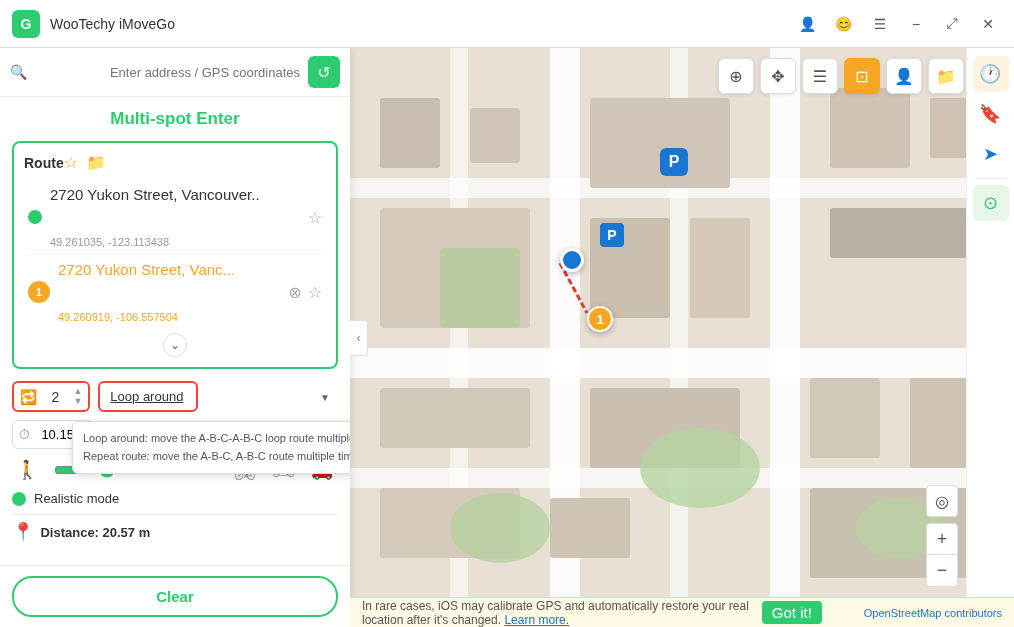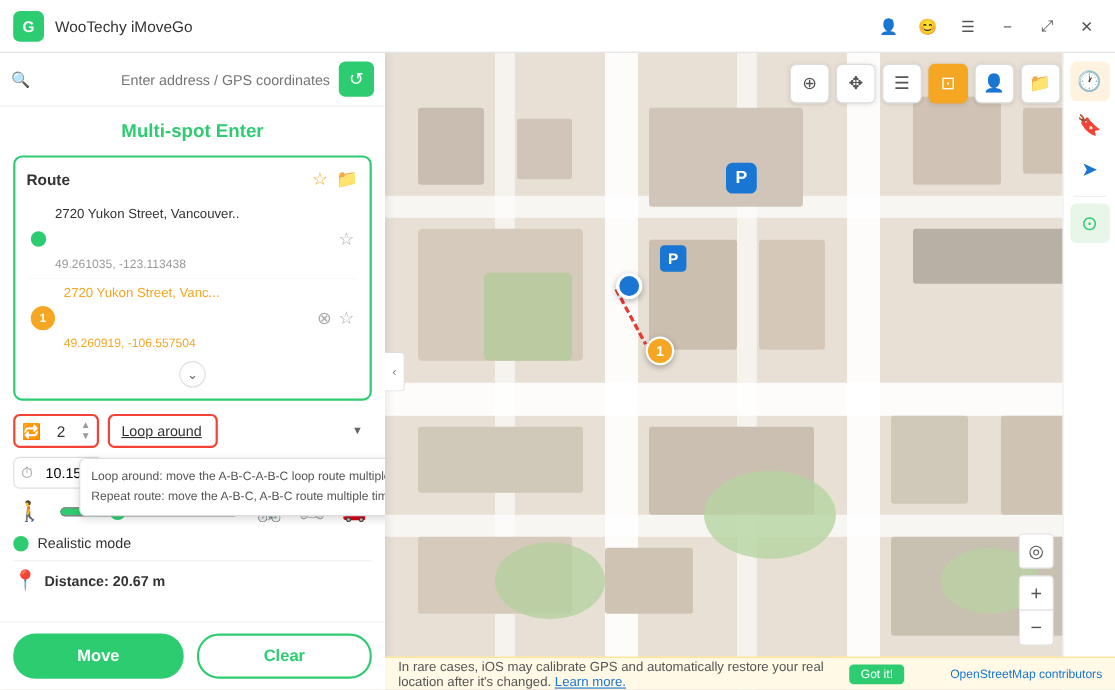--- a/index.html
+++ b/index.html
@@ -106,21 +106,21 @@
     
     .route-box {
       border: 2px solid #2ecc71;
       border-radius: 8px;
       padding: 10px;
       margin-bottom: 12px;
     }
     .route-header {
       display: flex;
       align-items: center;
-      justify-content: space-between;
+      justify-content: flex-start;
       margin-bottom: 8px;
     }
     .route-label {
       font-size: 14px;
       font-weight: 600;
       color: #333;
     }
     .route-header-icons {
       display: flex; gap: 8px;
     }
@@ -156,21 +156,21 @@
       color: white;
       font-size: 11px;
       font-weight: bold;
       display: flex; align-items: center; justify-content: center;
       flex-shrink: 0;
     }
     .route-info {
       flex: 1;
     }
     .route-addr {
-      font-size: 12px;
+      font-size: 15px;
       font-weight: 500;
       color: #333;
     }
     .route-coords {
       font-size: 11px;
       color: #999;
       margin-top: 33px;
     }
     .route-item-icons {
       display: flex; gap: 6px; align-items: center;
@@ -551,21 +551,21 @@
       color: #1976d2;
       text-decoration: underline;
       cursor: pointer;
     }
     .got-it-btn {
       background: #2ecc71;
       color: white;
       border: none;
       border-radius: 4px;
       padding: 3px 10px;
-      font-size: 11px;
+      font-size: 15px;
       cursor: pointer;
       font-weight: 500;
     }
     .osm-credit {
       font-size: 11px;
       color: #888;
       margin-left: 8px;
       padding-left: 30px;
     }
     .osm-link { color: #1976d2; }
@@ -739,27 +739,26 @@
       </div>
 
       <div class="realistic-row">
         <div class="realistic-dot"></div>
         <span class="realistic-label">Realistic mode</span>
       </div>
 
       <hr class="distance-divider">
       <div class="distance-row">
         <span class="distance-pin">📍</span>
-        <span class="distance-text">Distance: 20.67 m</span>
+        <span class="distance-text">Distance: 20.57 m</span>
       </div>
 
     </div>
 
     <div class="panel-footer">
-      <button class="btn-move">Move</button>
       <button class="btn-clear">Clear</button>
     </div>
 
   </div>
 
   <div class="map-area">
 
     <svg class="map-bg" viewBox="0 0 664 579" xmlns="http://www.w3.org/2000/svg">
 
       <rect width="664" height="579" fill="#e8e0d5"></rect>

